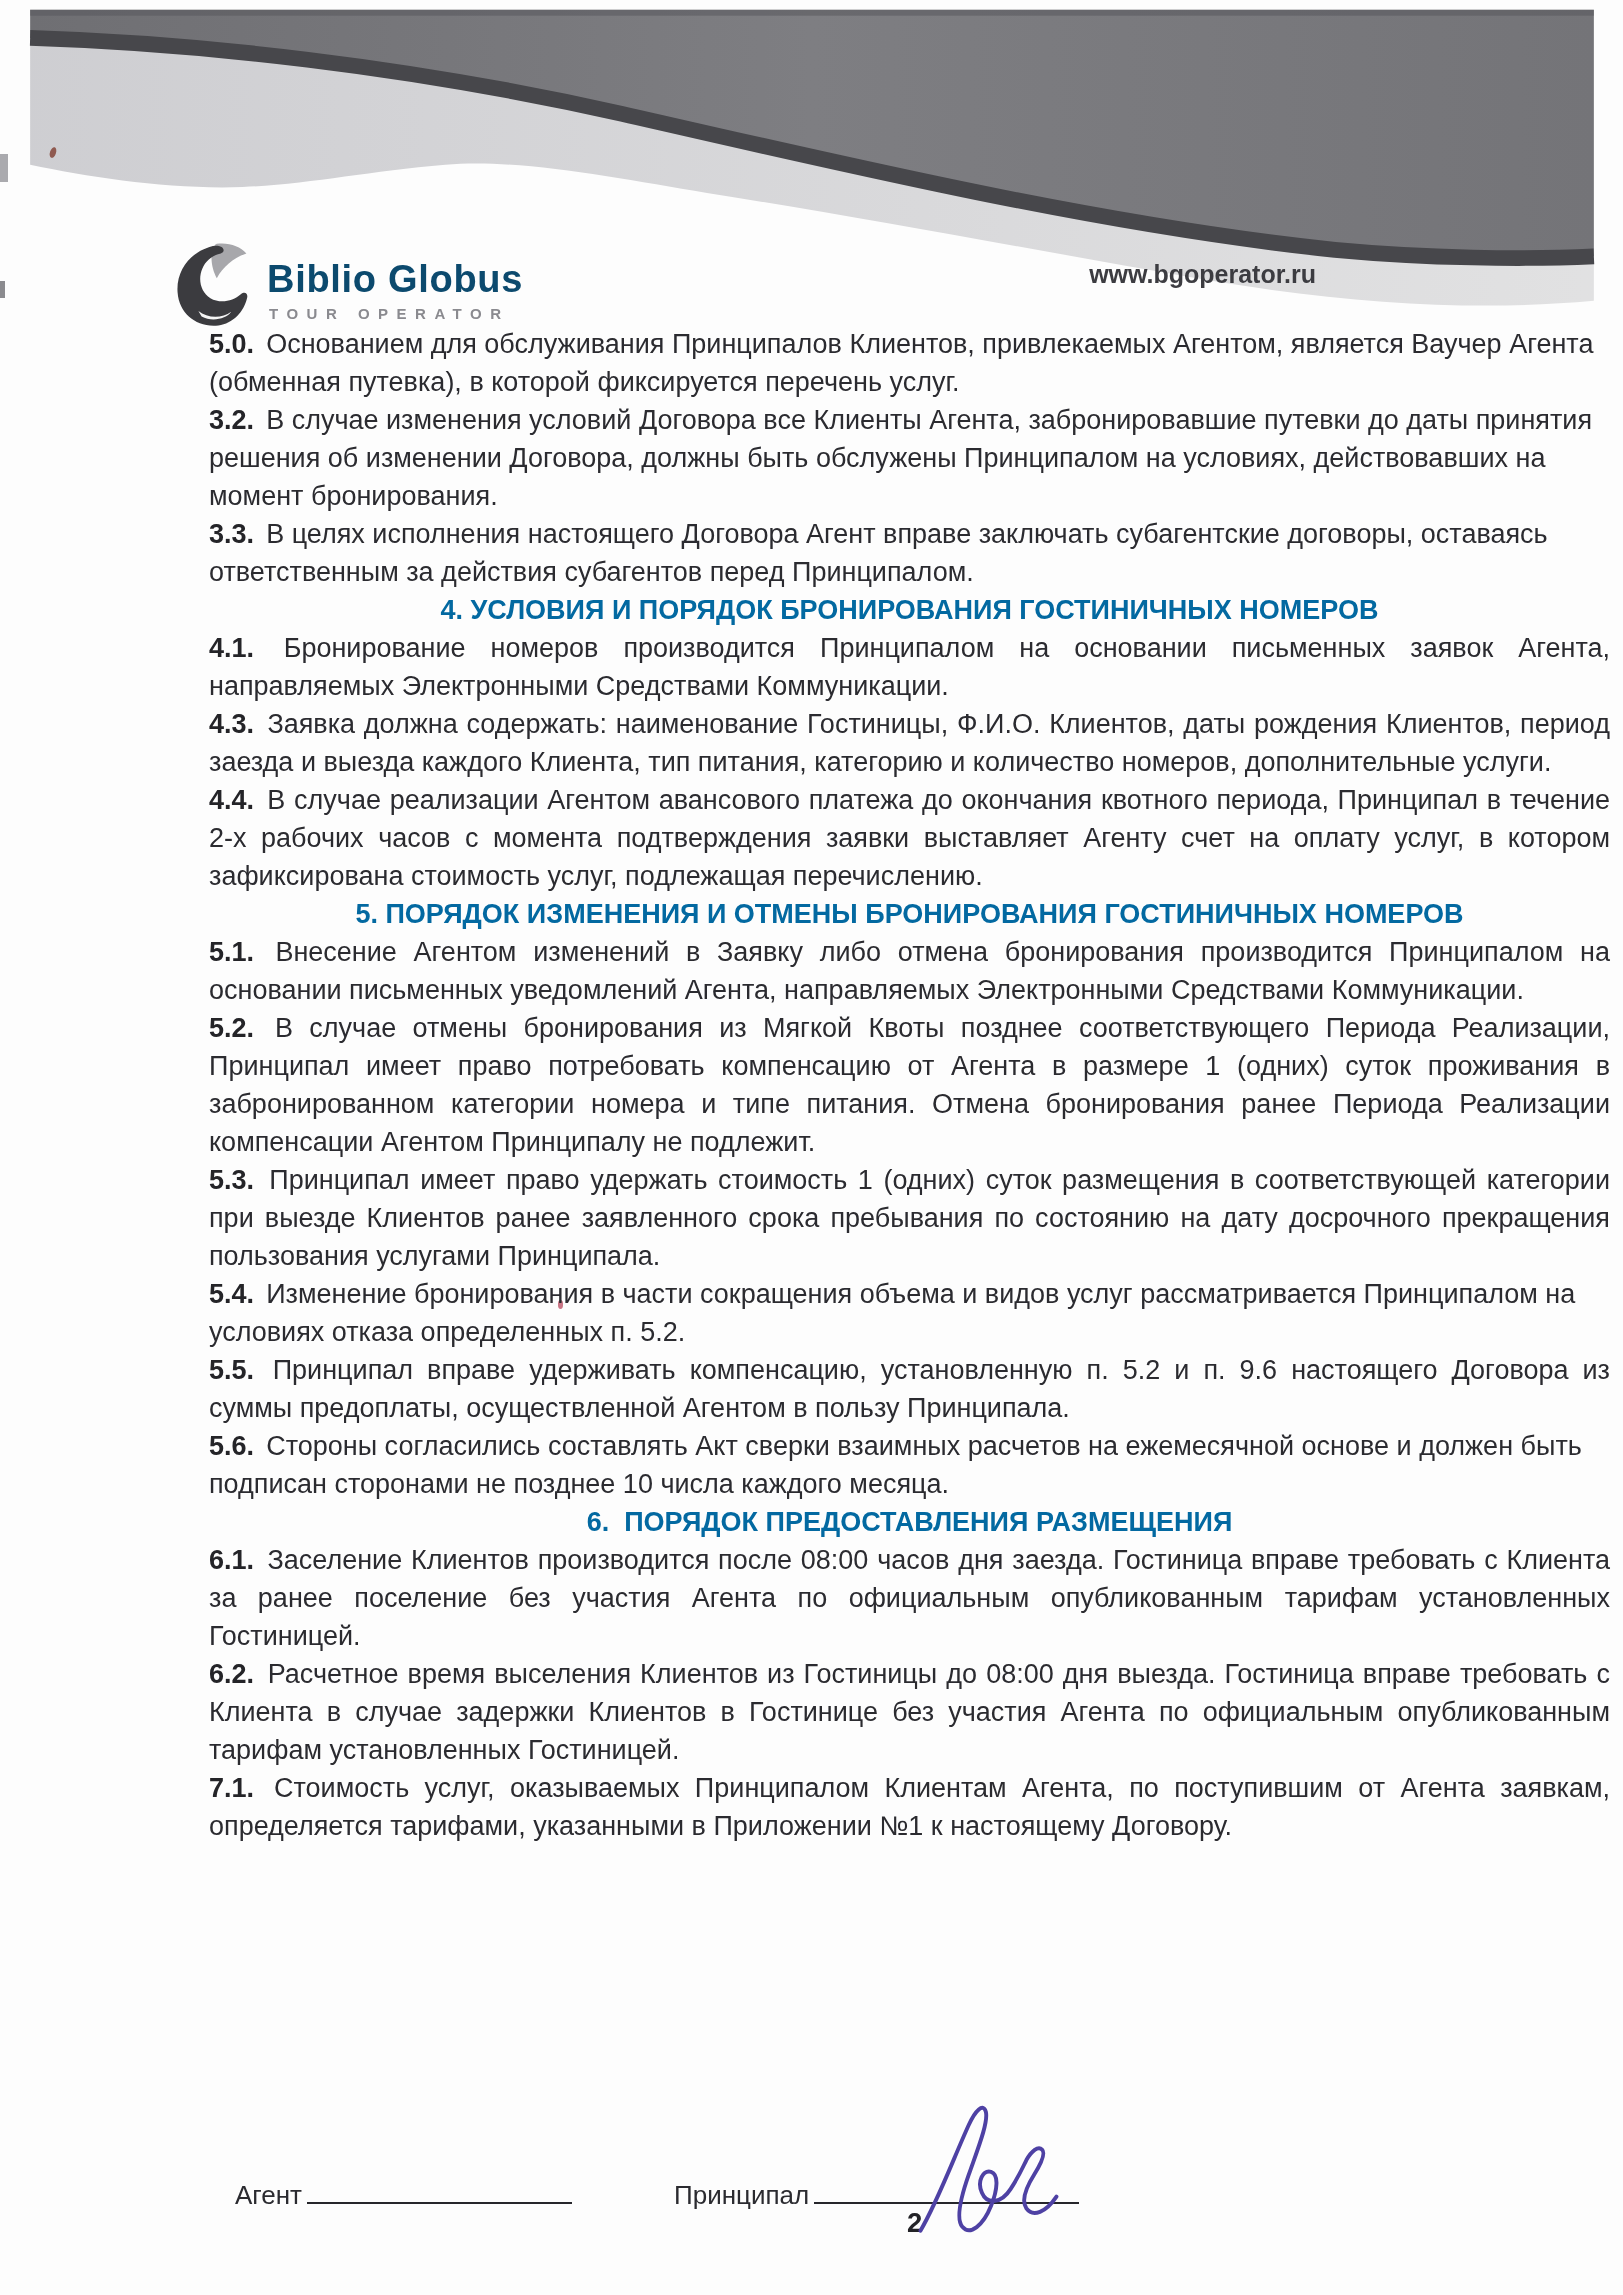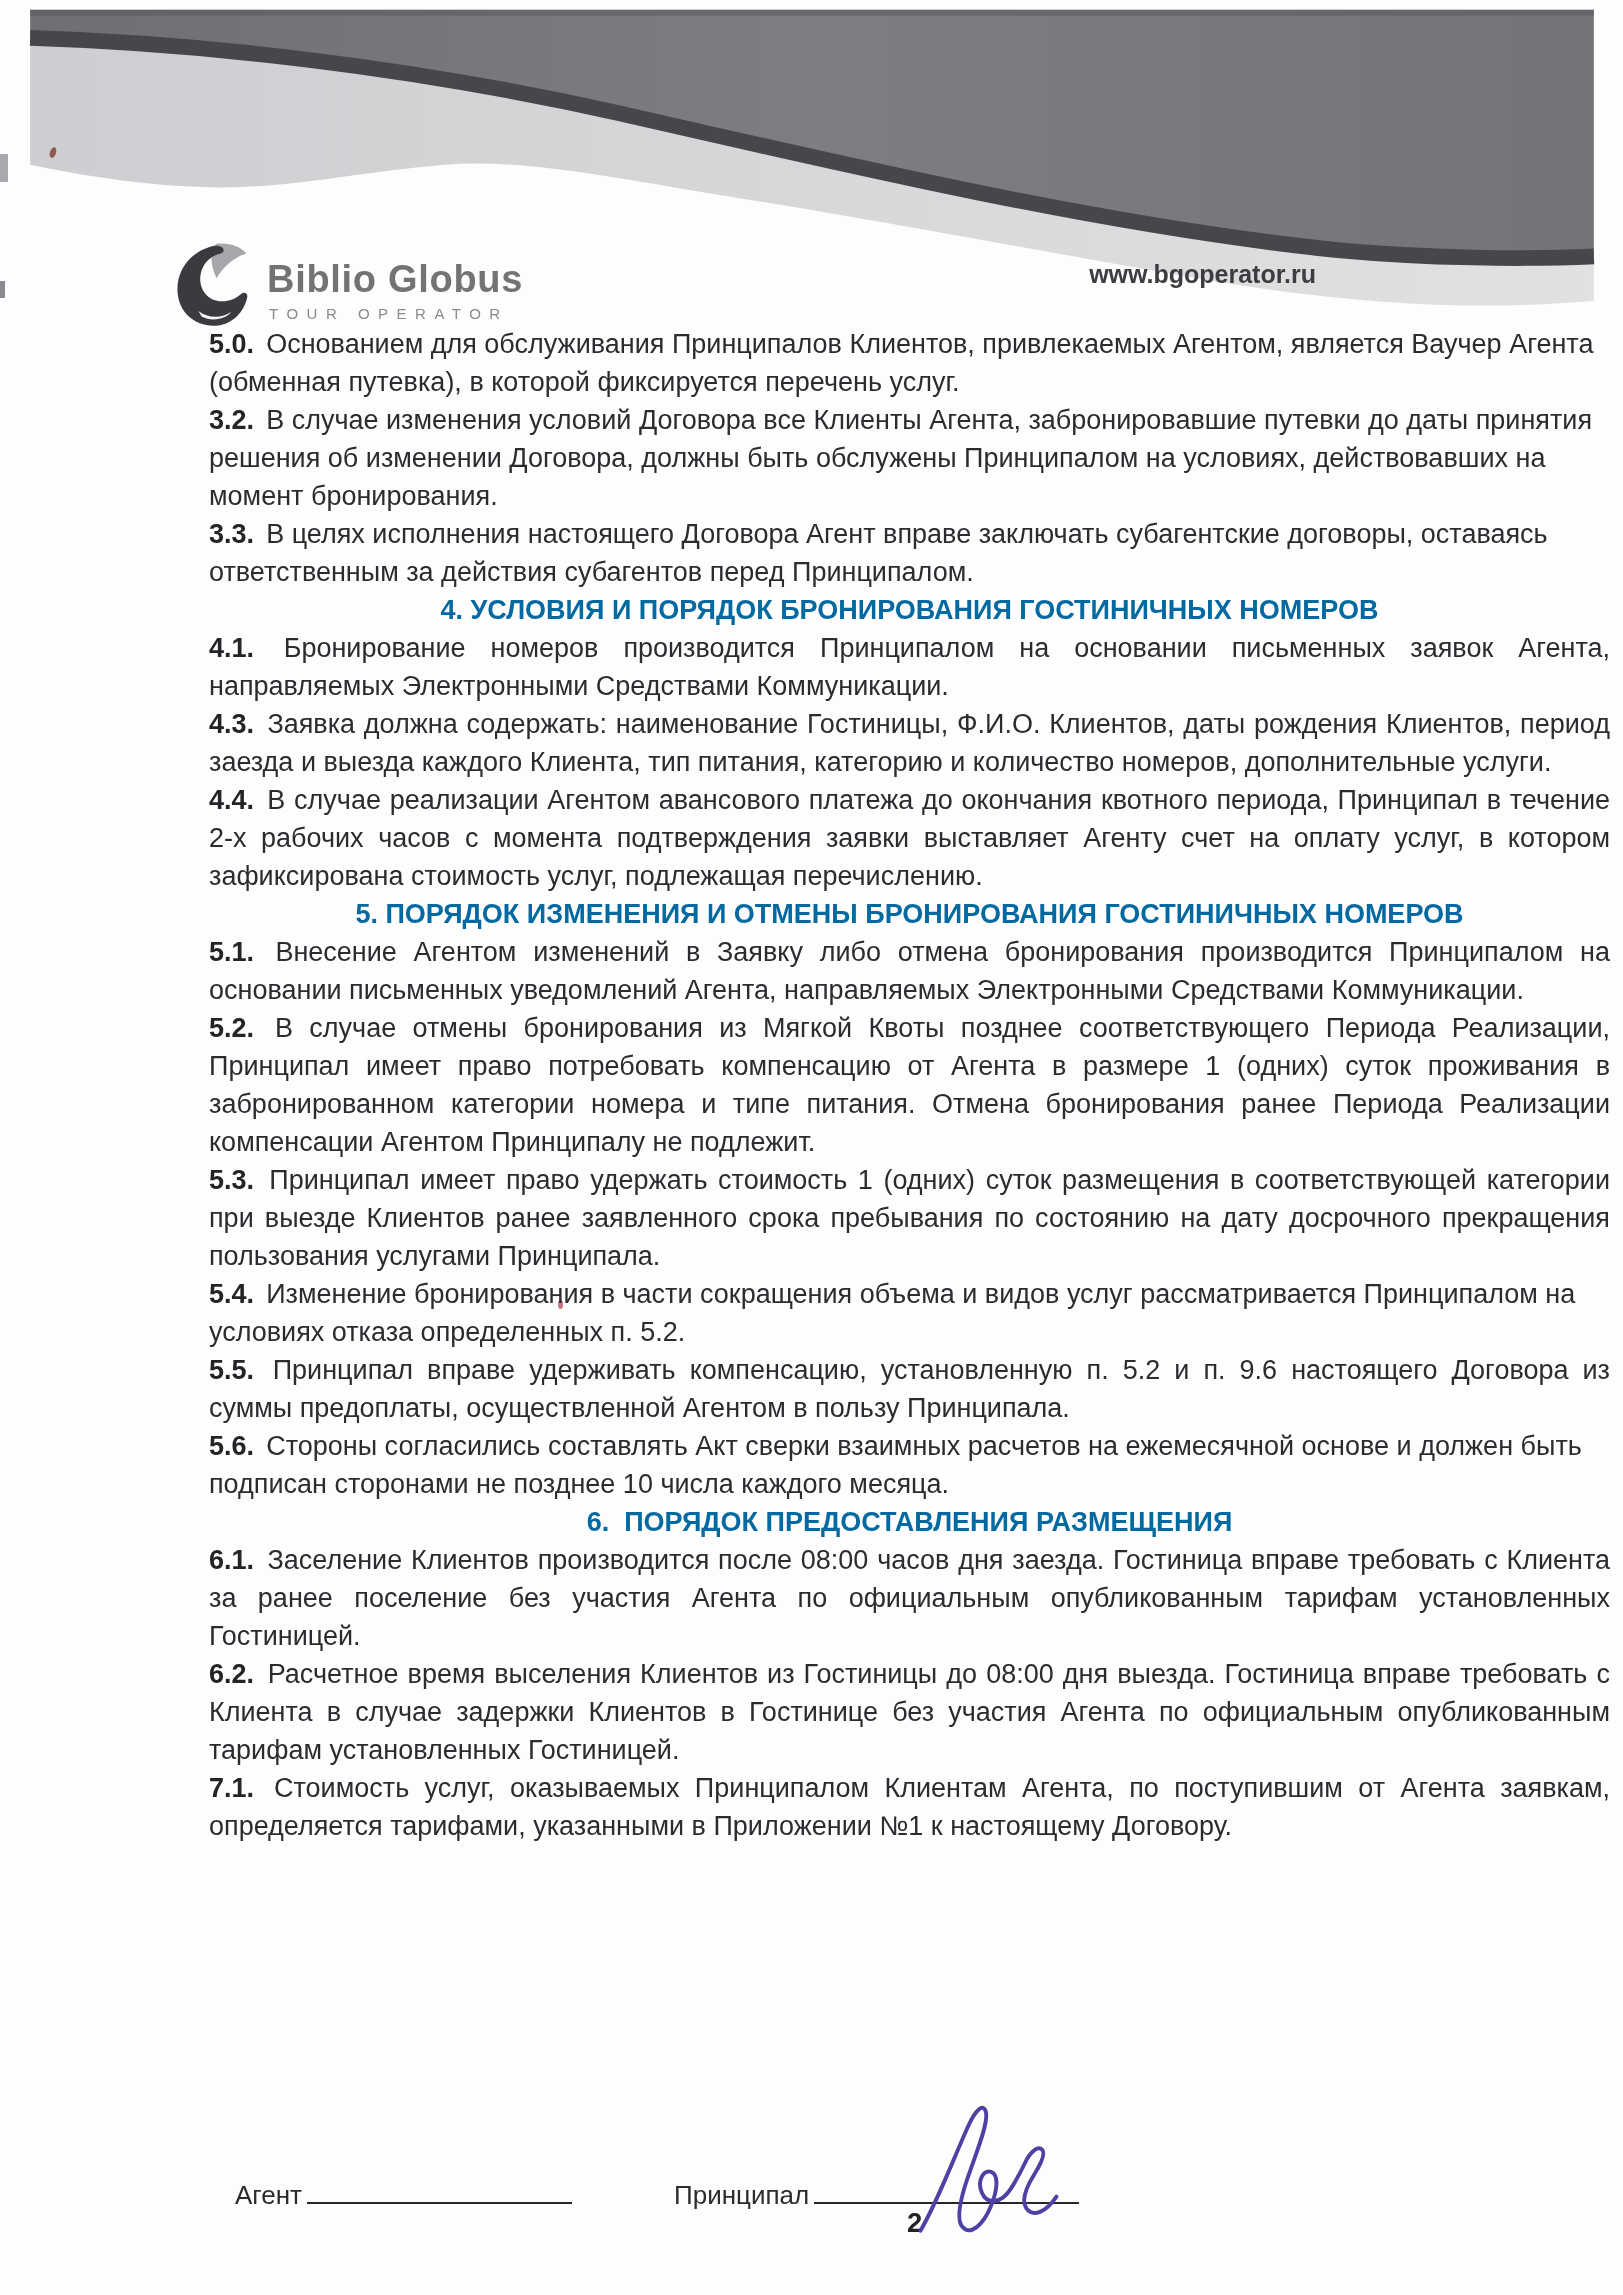--- a/index.html
+++ b/index.html
@@ -14,25 +14,25 @@
   .page { position:absolute; inset:0; background:#fdfdfd; }
 
   
   .wave { position:absolute; left:0; top:0; width:1624px; height:327px; }
 
   
   .logo-row { position:absolute; left:170px; top:240px; width:1283px; height:98px; }
   .logo-icon { position:absolute; left:1.3px; top:2.6px; width:82px; height:90px; }
   .brand {
     position:absolute; left:97px; top:18.3px;
-    font-size:38px; font-weight:bold; color:#737373; letter-spacing:0.7px;
+    font-size:38px; font-weight:bold; color:#0c4a6e; letter-spacing:0.7px;
   }
   .tagline {
     position:absolute; left:99px; top:65px;
-    font-size:15px; color:#8a8a8f; letter-spacing:8.5px; font-weight:normal;
+    font-size:15px; color:#8a8a8f; letter-spacing:8.5px; font-weight:bold;
   }
   .website {
     position:absolute; right:137px; top:19.6px;
     font-size:25px; font-weight:bold; color:#3c3c41;
   }
 
   
   .content {
     position:absolute; left:209px; top:325px; width:1401px;
     font-size:27px; line-height:38px;

